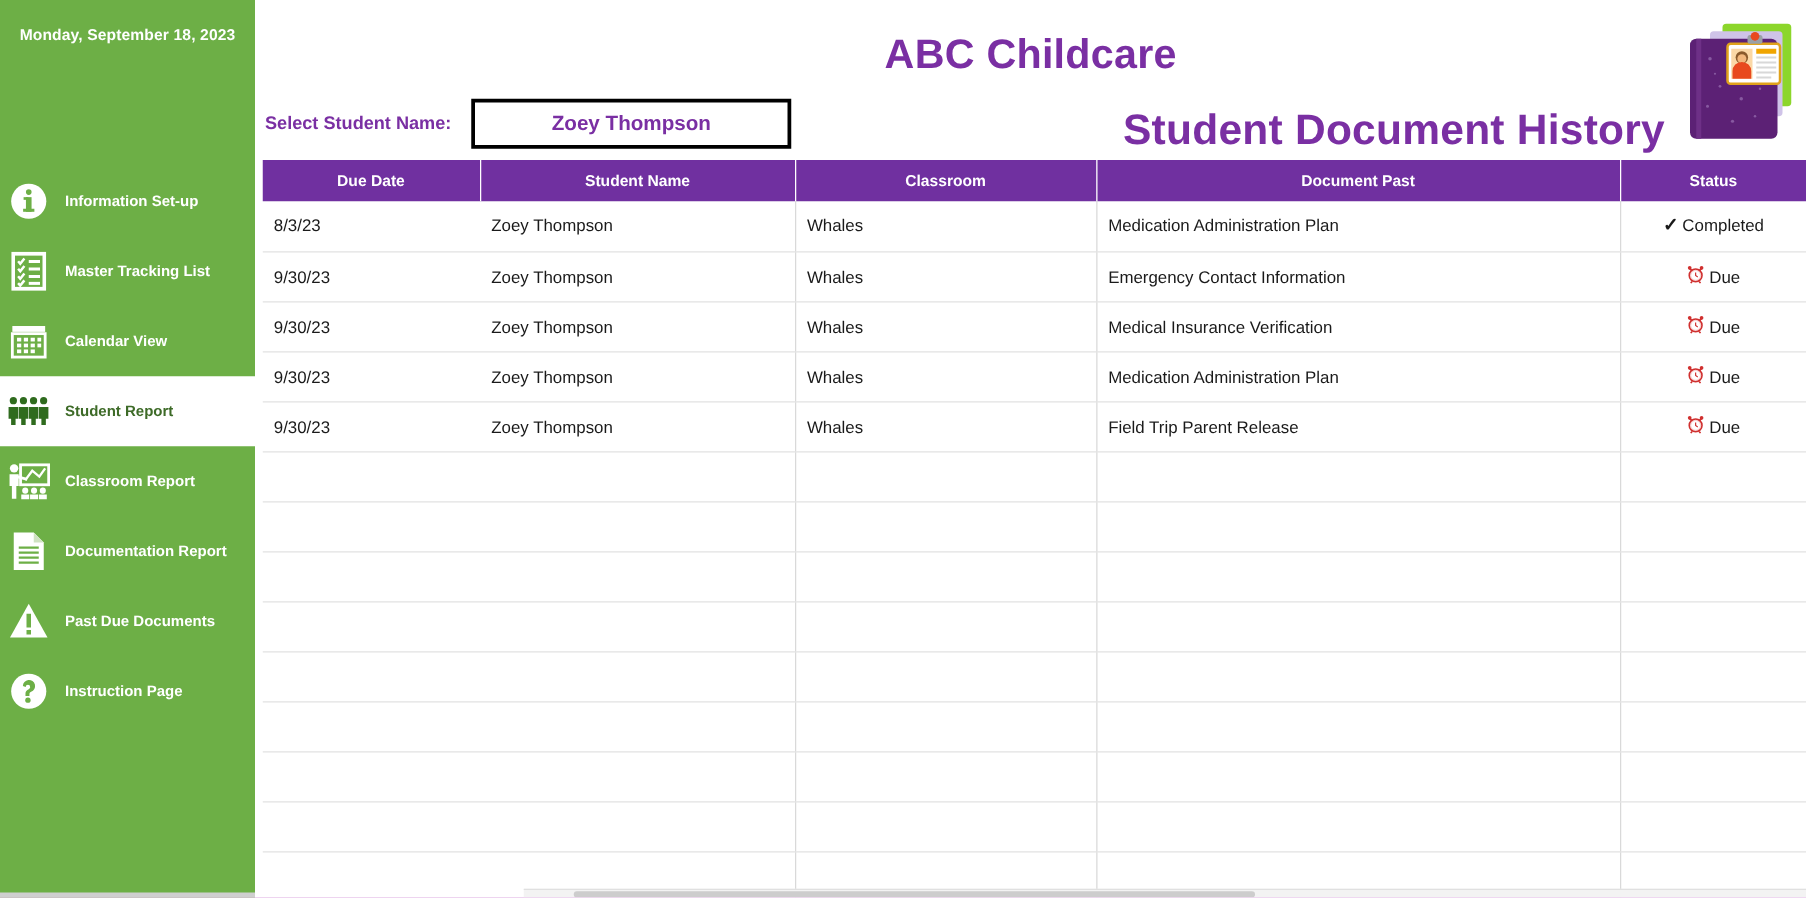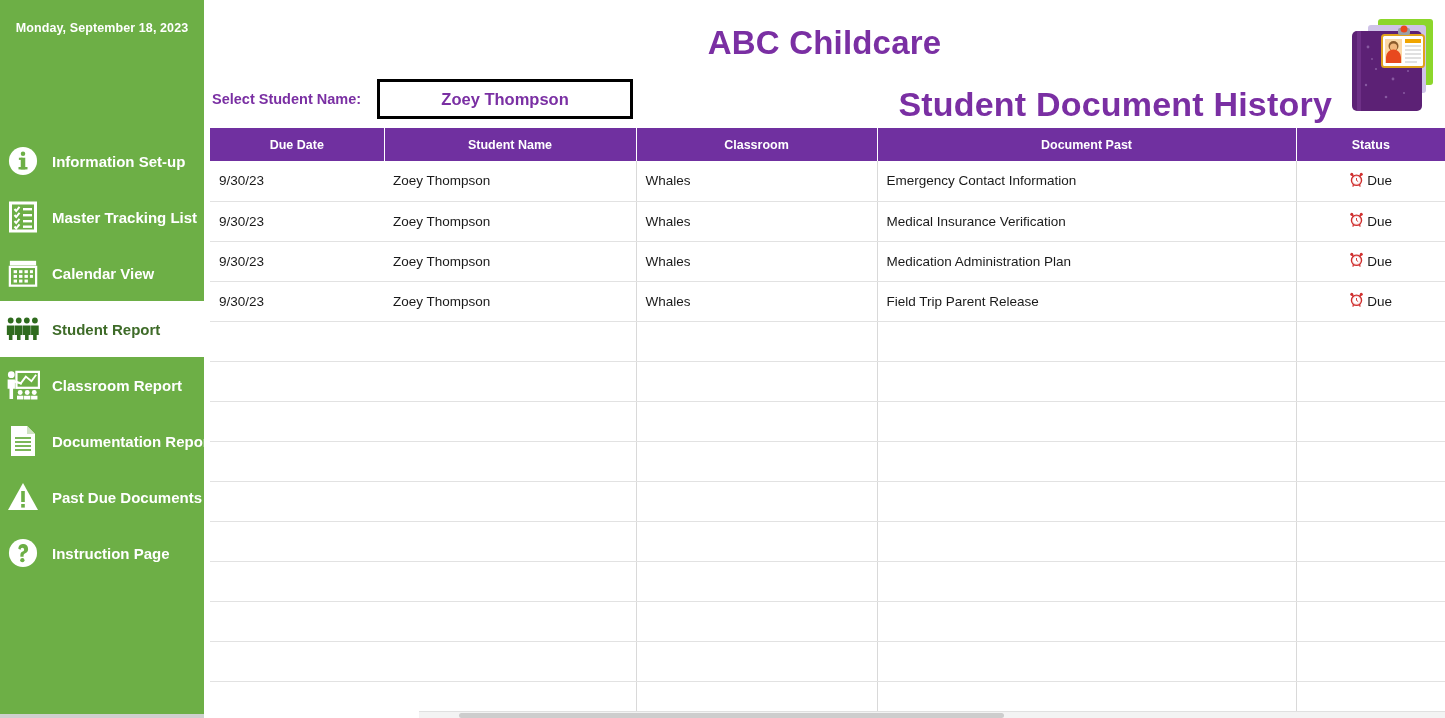--- a/index.html
+++ b/index.html
@@ -49,21 +49,21 @@
   .nav-item .ico {
     width: 34px; height: 34px;
     flex: 0 0 34px;
     margin-right: 12px;
     display: flex;
     align-items: center;
     justify-content: center;
   }
   .nav-item .lbl {
     color: #ffffff;
-    font-size: 15px;
+    font-size: 12px;
     font-weight: bold;
     white-space: nowrap;
   }
   .nav-item.active {
     background: #ffffff;
     width: 204px;
   }
   .nav-item.active .lbl { color: #3E6B28; }
   .nav-item svg { display: block; }
 
@@ -427,20 +427,30 @@
           <tr>
             <th>Due Date</th>
             <th>Student Name</th>
             <th>Classroom</th>
             <th>Document Past</th>
             <th>Status</th>
           </tr>
         </thead>
         <tbody id="tbody">
             <tr>
+              <td class="c-date">8/3/23</td>
+              <td class="c-name">Zoey Thompson</td>
+              <td class="c-room">Whales</td>
+              <td class="c-doc">Medication Administration Plan</td>
+              <td class="c-status"><span class="status-cell">
+                  <span class="check-mark">✓</span>
+                  <span>Completed</span>
+                </span></td>
+            </tr>
+            <tr>
               <td class="c-date">9/30/23</td>
               <td class="c-name">Zoey Thompson</td>
               <td class="c-room">Whales</td>
               <td class="c-doc">Emergency Contact Information</td>
               <td class="c-status"><span class="status-cell">
                   <span><svg class="clock-icon" viewBox="0 0 24 24">
                       <circle cx="12" cy="13.3" r="8.2" fill="#F6D2D2" stroke="#D0302F" stroke-width="2"></circle>
                       <circle cx="12" cy="13.3" r="5.6" fill="#FFFFFF"></circle>
                       <path d="M12 9.6 v3.9 l2.7 1.8" stroke="#D0302F" stroke-width="1.5" fill="none"></path>
                       <path d="M4.3 4.6 l3.2 2.6 M19.7 4.6 l-3.2 2.6" stroke="#D0302F" stroke-width="2.4"></path>

